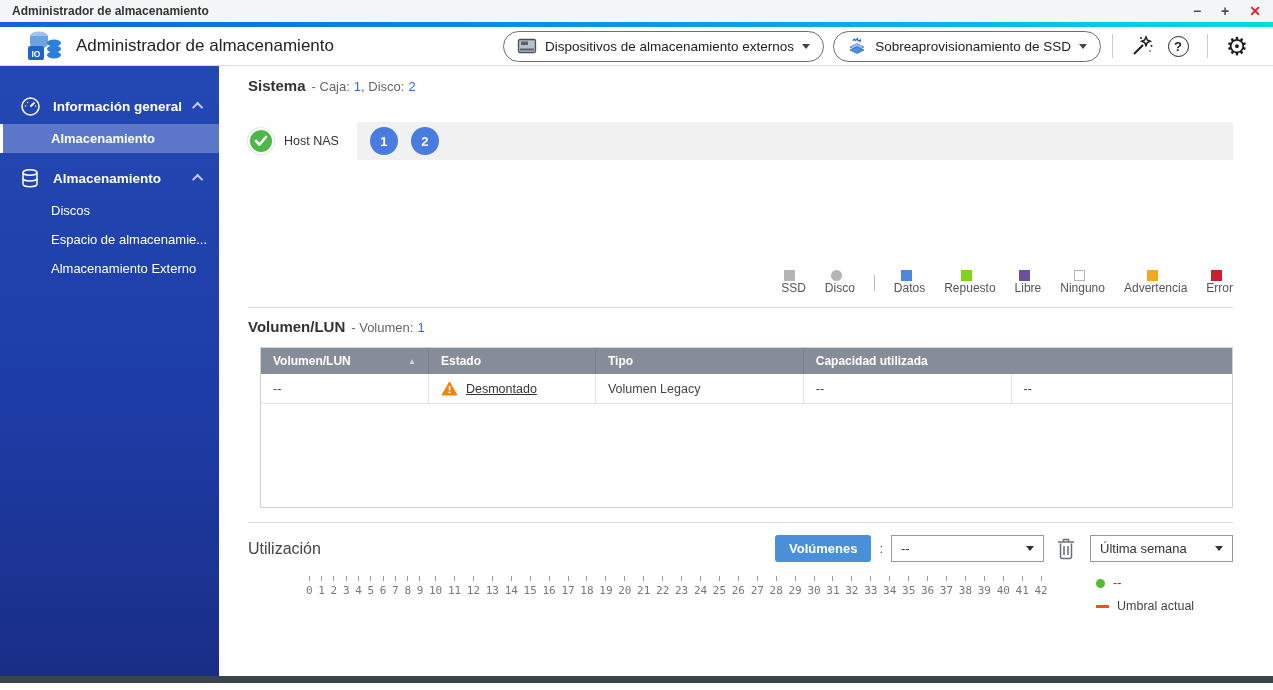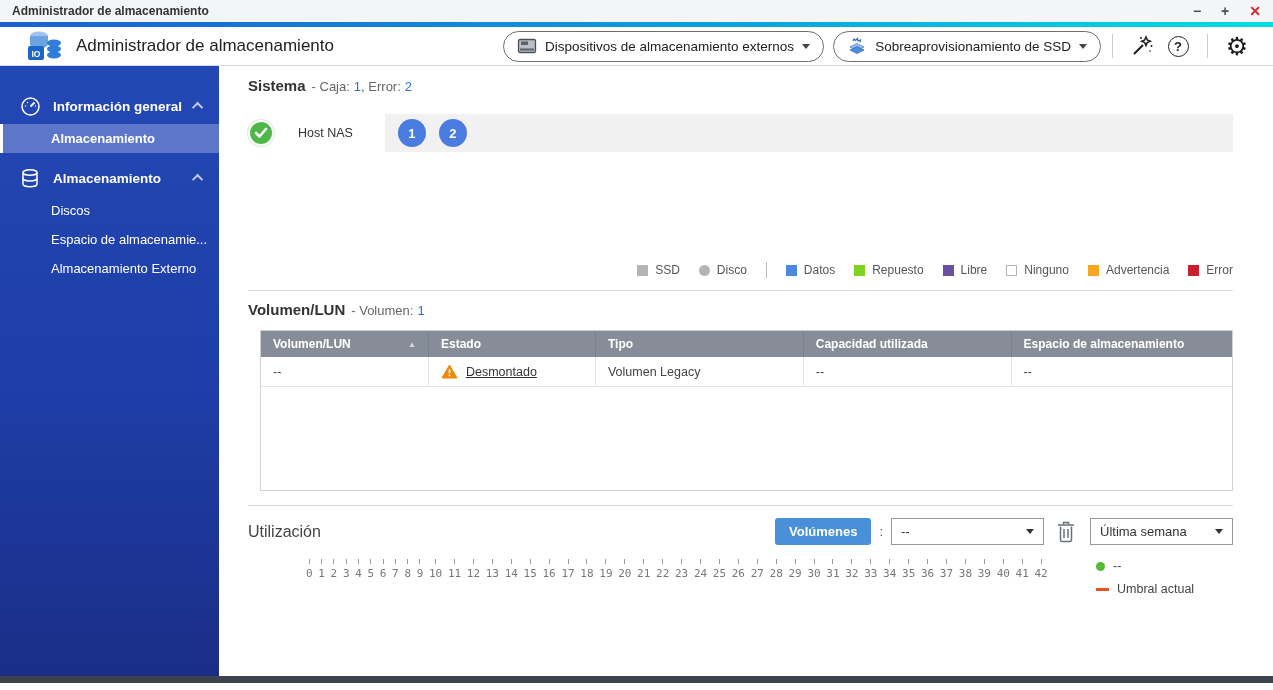--- a/index.html
+++ b/index.html
@@ -40,29 +40,29 @@
   .side-item.selected::before { content:""; position:absolute; left:0; top:0; bottom:0; width:3px; background:#fff; }
   .side-gap { height:7px; }
 
   
   .main { flex:1; background:#fff; padding:0 40px 0 29px; position:relative; overflow:hidden; }
   .section-title-row { display:flex; align-items:baseline; margin-top:11px; }
   .sec-title { font-size:15px; font-weight:bold; color:#333; }
   .sec-sub { font-size:13px; color:#666; margin-left:6px; }
   .num-blue { color:#2a6fd6; }
 
-  .host-row { display:flex; align-items:center; margin-top:20px;gap:14px; }
+  .host-row { display:flex; align-items:center; margin-top:28px; }
   .check-circle { width:26px; height:26px; border-radius:50%; background:#4db848; border:2px solid #fff; box-shadow:0 0 0 1px #d8efd4; display:flex; align-items:center; justify-content:center; }
   .check-circle svg { display:block; }
   .host-label { font-size:12.5px; color:#333; margin:0 18px 0 10px; }
   .enclosure-strip { flex:1; height:38px; background:#f1f1f1; display:flex; align-items:center; padding-left:13px; gap:13px; }
   .disk-badge { width:28px; height:28px; border-radius:50%; background:#4a7ce0; color:#fff; font-size:13px; font-weight:bold; display:flex; align-items:center; justify-content:center; }
 
   .legend-row { display:flex; align-items:center; justify-content:flex-end; margin-top:110px; gap:0; }
-  .legend-item { display:flex; align-items:center; margin-left:19px; }
+  .legend-item { display:flex; align-items:center; margin-left:19px;flex-direction:column; }
   .legend-item .swatch { width:11px; height:11px; margin-right:7px; flex-shrink:0; }
   .legend-item .lg-label { font-size:12px; color:#555; }
   .legend-divider { width:1px; height:16px; background:#bbb; margin-left:19px; }
 
   .hr { border-top:1px solid #d9dbde; margin-top:12px; }
 
   
   .vol-table { margin:12px 0 0 12px; width:973px; border:1px solid #cfd2d6; }
   .tbl-header { display:flex; background:#868d98; height:26px; }
   .th { color:#fff; font-size:12px; font-weight:bold; display:flex; align-items:center; padding:0 12px; border-right:1px solid #79818c; }
@@ -209,21 +209,21 @@
       <span>Almacenamiento Externo</span>
     </div>
   </div>
 
   <div class="main">
 
     <div class="section-title-row">
       <span class="sec-title">Sistema</span>
       <span class="sec-sub">- Caja:</span>
       <span class="sec-sub num-blue" style="margin-left:4px;">1</span>
-      <span class="sec-sub" style="margin-left:0;">, Error:</span>
+      <span class="sec-sub" style="margin-left:0;">, Disco:</span>
       <span class="sec-sub num-blue" style="margin-left:4px;">2</span>
     </div>
 
     <div class="host-row">
       <span class="check-circle">
         <svg width="14" height="12" viewBox="0 0 14 12">
             <path d="M2 6 L5.5 9.5 L12 2" stroke="#fff" stroke-width="2.6" fill="none" stroke-linecap="round" stroke-linejoin="round"></path>
           </svg>
       </span>
       <span class="host-label">Host NAS</span>
@@ -284,23 +284,20 @@
             <span class="sort-arrow">▲</span>
           </div>
         <div class="th c1">
             <span>Estado</span>
           </div>
         <div class="th c2">
             <span>Tipo</span>
           </div>
         <div class="th c3">
             <span>Capacidad utilizada</span>
-          </div>
-        <div class="th c4">
-            <span>Espacio de almacenamiento</span>
           </div>
       </div>
       <div class="tbl-row">
         <div class="td c0">
             <span>--</span>
           </div>
         <div class="td c1">
           <svg width="17" height="15" viewBox="0 0 17 15">
             <path d="M8.5 1 L16 14 H1 Z" fill="#f0860a" stroke="#f0860a" stroke-width="1" stroke-linejoin="round"></path>
             <rect x="7.7" y="5" width="1.7" height="4.6" rx="0.8" fill="#fff"></rect>

